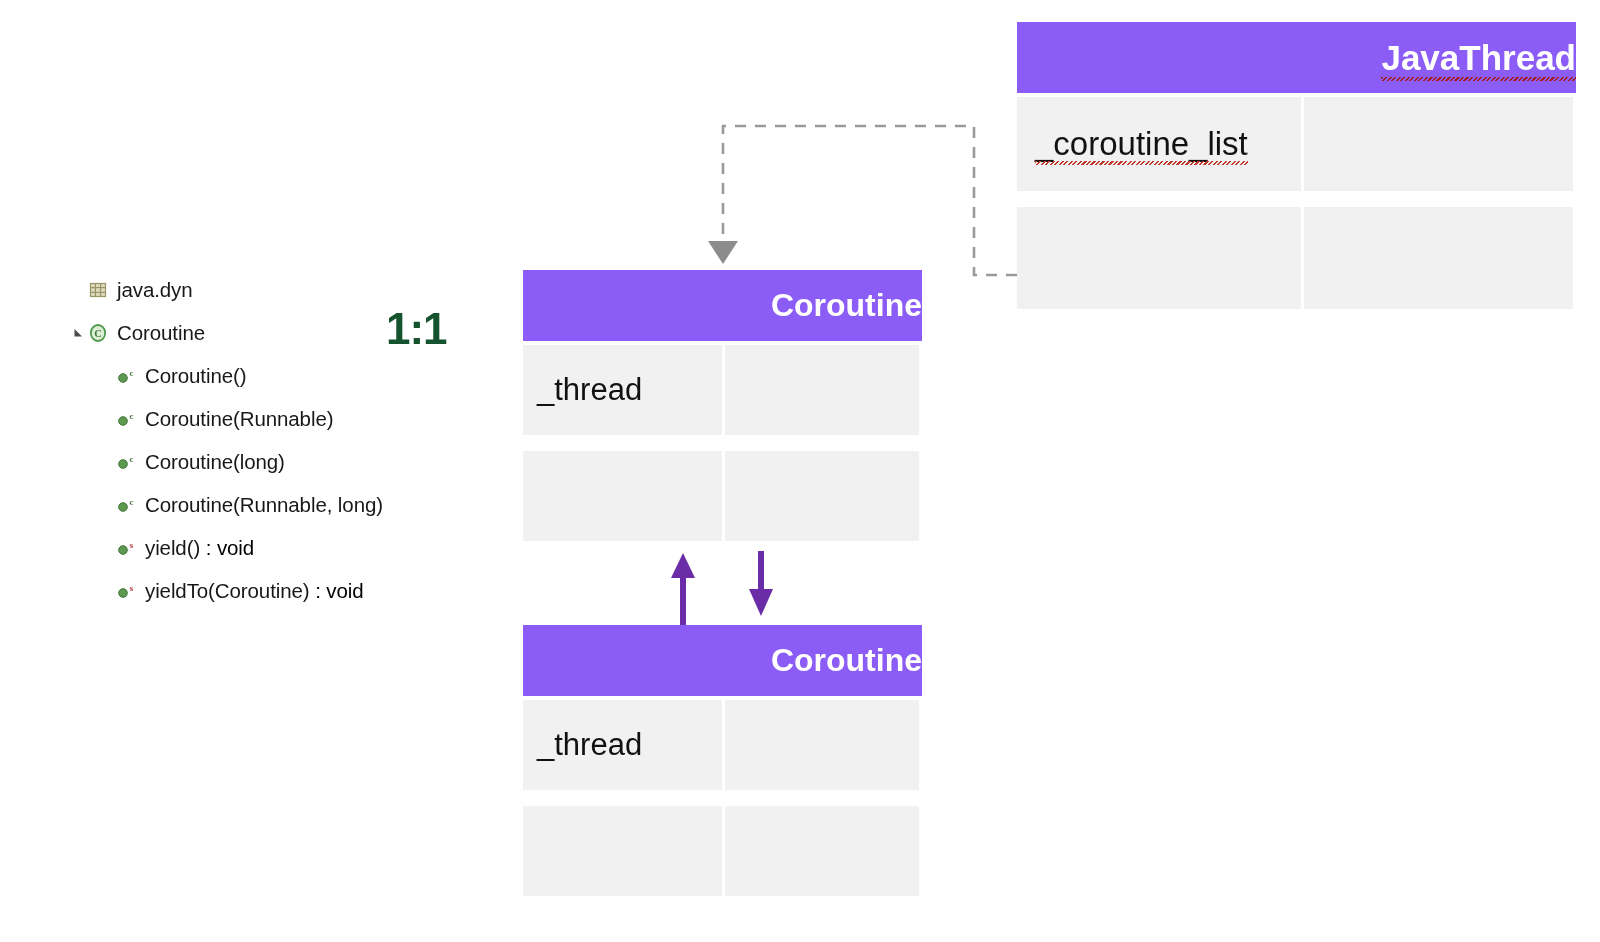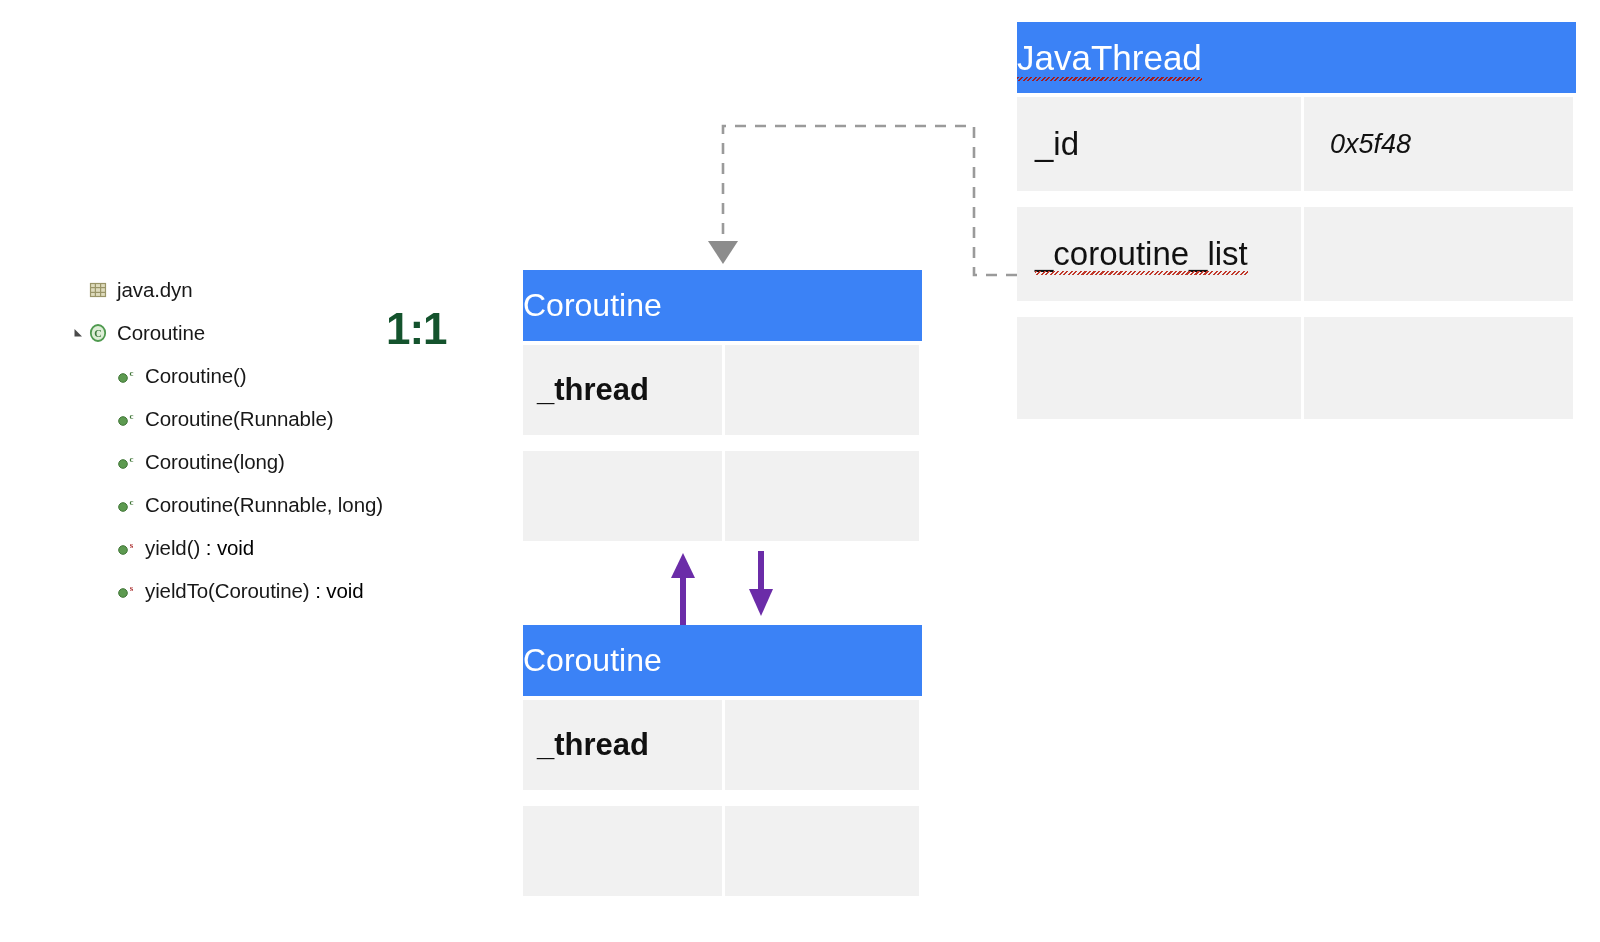--- a/index.html
+++ b/index.html
@@ -79,26 +79,26 @@
     letter-spacing: -1px;
     font-family: "Liberation Sans", sans-serif;
   }
 
   
   .uml-box {
     position: absolute;
     box-sizing: border-box;
   }
   .uml-header {
-    background: #3b82f6;
+    background: #8b5cf6;
     color: #ffffff;
-    font-weight: normal;
+    font-weight: bold;
     display: flex;
     align-items: center;
-    justify-content: flex-start;
+    justify-content: flex-end;
     box-sizing: border-box;
   }
   .uml-header .title-text {
     position: relative;
     display: inline-block;
   }
   .uml-header.spell .title-text::after {
     content: "";
     position: absolute;
     left: 0;
@@ -156,21 +156,21 @@
   #javathread-box .uml-cell.left-col { width: 287px; padding-left: 18px; font-size: 33px; }
   #javathread-box .uml-cell.right-col { width: 269px; padding-left: 26px; font-size: 27px; font-style: italic; }
   #javathread-box .uml-row.row-tall { height: 102px; }
 
   
   .coroutine-box { left: 523px; width: 399px; }
   #coroutine-box-top { top: 270px; }
   #coroutine-box-bottom { top: 625px; }
   .coroutine-box .uml-header { height: 71px; font-size: 32px; }
   .coroutine-box .uml-body { margin-top: 4px; }
-  .coroutine-box .uml-row { height: 90px; font-weight: bold; }
+  .coroutine-box .uml-row { height: 90px; }
   .coroutine-box .uml-cell.left-col { width: 202px; padding-left: 14px; font-size: 31px; }
   .coroutine-box .uml-cell.right-col { width: 194px; }
 
   
   #connector-layer {
     position: absolute;
     left: 0; top: 0;
     width: 1600px; height: 942px;
     pointer-events: none;
   }
@@ -275,28 +275,20 @@
   </g>
 </svg>
 
 <div class="uml-box" id="javathread-box">
   <div class="uml-header spell">
     <span class="title-text">JavaThread</span>
   </div>
   <div class="uml-body">
     <div class="uml-row">
       <div class="uml-cell left-col">
-        <span class="field-name">_id</span>
-      </div>
-      <div class="uml-cell right-col">
-        <span>0x5f48</span>
-      </div>
-    </div>
-    <div class="uml-row">
-      <div class="uml-cell left-col">
         <span class="field-name spell">_coroutine_list</span>
       </div>
       <div class="uml-cell right-col">
         <span></span>
       </div>
     </div>
     <div class="uml-row row-tall">
       <div class="uml-cell left-col">
         <span class="field-name"></span>
       </div>

